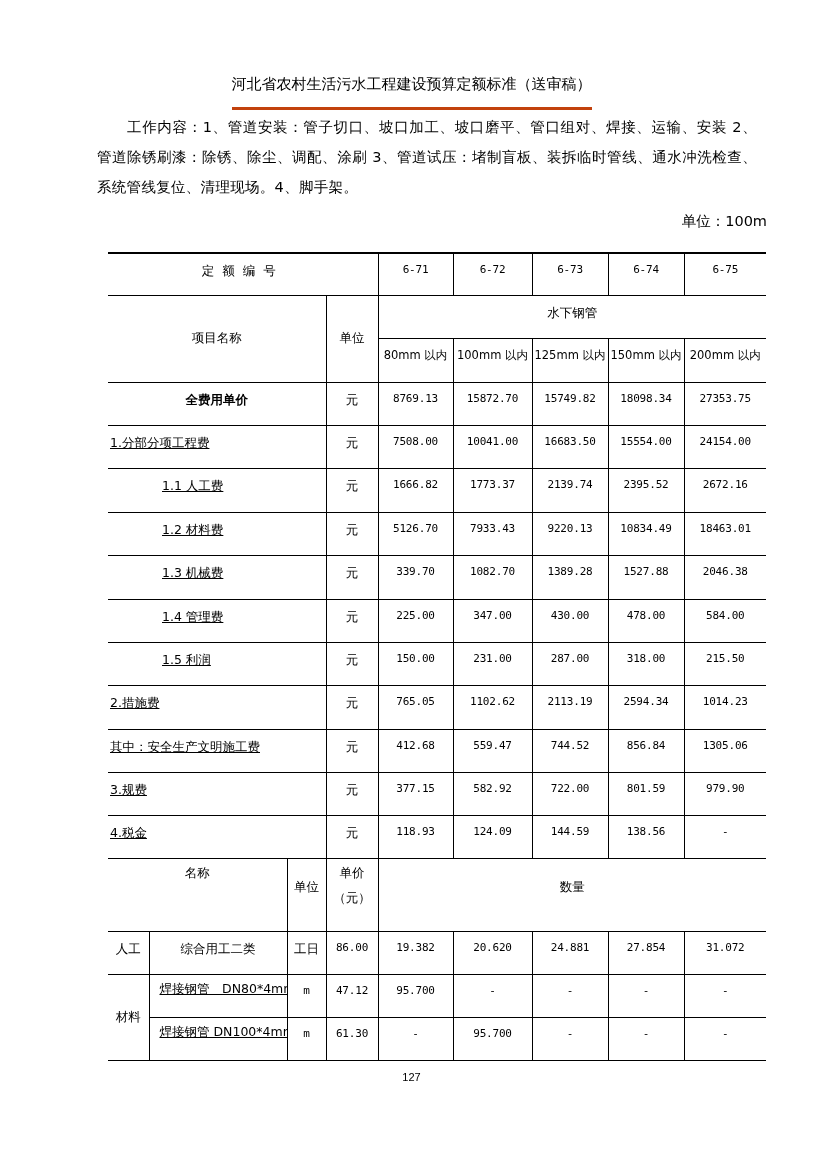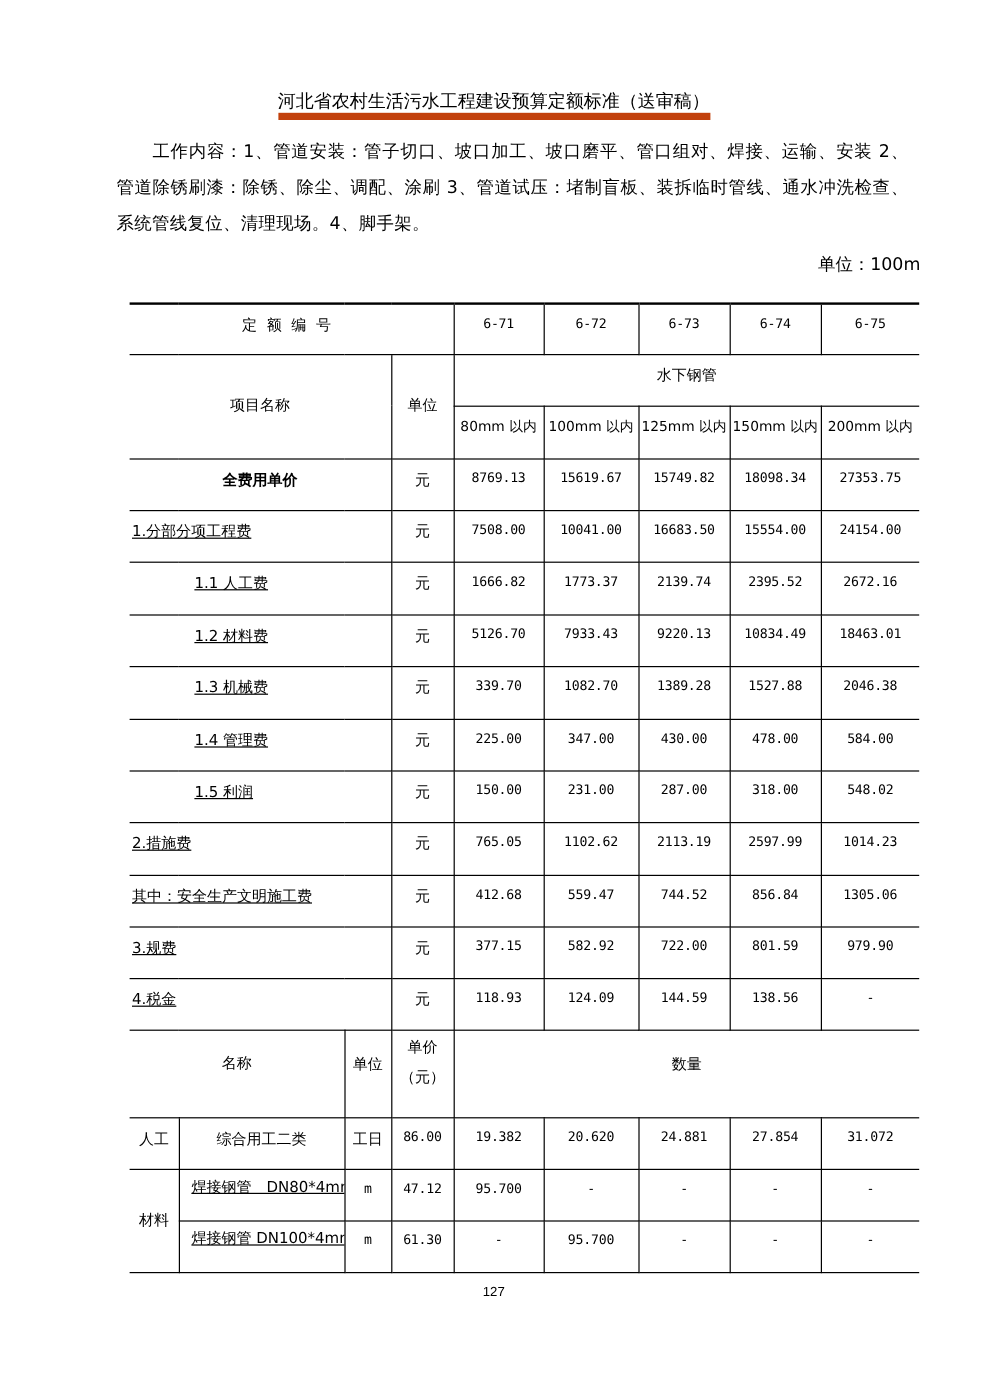--- a/index.html
+++ b/index.html
@@ -5,21 +5,21 @@
   html, body { margin: 0; padding: 0; background: #ffffff; }
   body {
     width: 823px; height: 1165px; position: relative; overflow: hidden;
     font-family: "DejaVu Sans", "Liberation Sans", sans-serif;
     color: #000;
   }
   .title {
     position: absolute; left: 0; width: 823px; top: 74px;
     text-align: center; font-size: 15px; line-height: 20px;
   }
-  .title span { border-bottom: 6px solid #c2410c; padding-bottom: 1px; }
+  .title span { border-bottom: 3px solid #c2410c; padding-bottom: 14px; }
   .work {
     position: absolute; left: 97px; width: 660px; top: 112px;
     font-size: 14.5px; line-height: 30px; text-indent: 30px;
     text-align: justify; letter-spacing: 0.3px;
   }
   .unit-note {
     position: absolute; right: 56px; top: 210px;
     font-size: 14.5px; line-height: 22px;
   }
   table.main {
@@ -120,21 +120,21 @@
     <td class="l0 cjk bold" colspan="3">
           <span class="cell">全费用单价</span>
         </td>
     <td class="cjk">
           <span class="cell">元</span>
         </td>
     <td class="num">
           <span class="cell">8769.13</span>
         </td>
     <td class="num">
-          <span class="cell">15619.67</span>
+          <span class="cell">15872.70</span>
         </td>
     <td class="num">
           <span class="cell">15749.82</span>
         </td>
     <td class="num">
           <span class="cell">18098.34</span>
         </td>
     <td class="num rlast">
           <span class="cell">27353.75</span>
         </td>
@@ -267,41 +267,41 @@
     <td class="num">
           <span class="cell">231.00</span>
         </td>
     <td class="num">
           <span class="cell">287.00</span>
         </td>
     <td class="num">
           <span class="cell">318.00</span>
         </td>
     <td class="num rlast">
-          <span class="cell">548.02</span>
+          <span class="cell">215.50</span>
         </td>
   </tr>
   <tr style="height:44px">
     <td class="l0 cjk left" colspan="3">
           <span class="cell ind0">2.措施费</span>
         </td>
     <td class="cjk">
           <span class="cell">元</span>
         </td>
     <td class="num">
           <span class="cell">765.05</span>
         </td>
     <td class="num">
           <span class="cell">1102.62</span>
         </td>
     <td class="num">
           <span class="cell">2113.19</span>
         </td>
     <td class="num">
-          <span class="cell">2597.99</span>
+          <span class="cell">2594.34</span>
         </td>
     <td class="num rlast">
           <span class="cell">1014.23</span>
         </td>
   </tr>
   <tr style="height:43px">
     <td class="l0 cjk left" colspan="3">
           <span class="cell ind0">其中：安全生产文明施工费</span>
         </td>
     <td class="cjk">
@@ -365,21 +365,21 @@
     <td class="num">
           <span class="cell">138.56</span>
         </td>
     <td class="num rlast">
           <span class="cell">-</span>
         </td>
   </tr>
 
   <tr style="height:73px">
     <td class="l0 cjk" colspan="2">
-          <span class="cell" style="padding-top:19px">名称</span>
+          <span class="cell" style="padding-top:6px">名称</span>
         </td>
     <td class="cjk">
           <span class="cell" style="padding-top:20px">单位</span>
         </td>
     <td class="cjk">
       <span class="cell" style="padding-top:6px">单价</span>
       <span class="cell" style="padding-top:8px">（元）</span>
     </td>
     <td class="cjk rlast" colspan="5">
           <span class="cell" style="padding-top:20px">数量</span>

